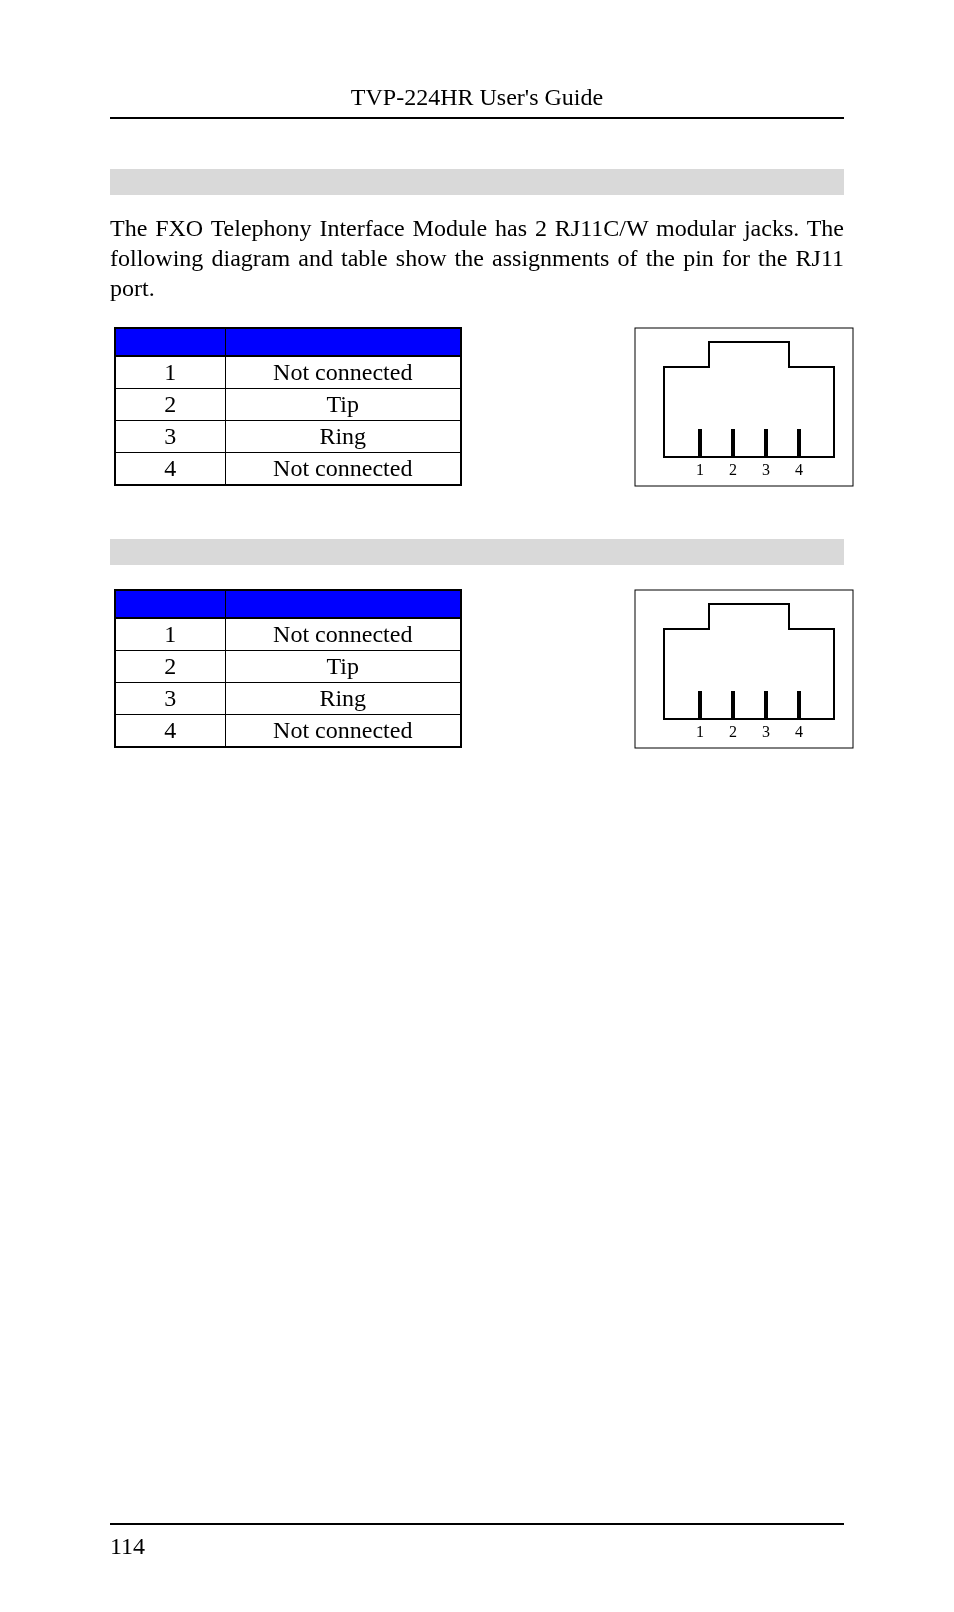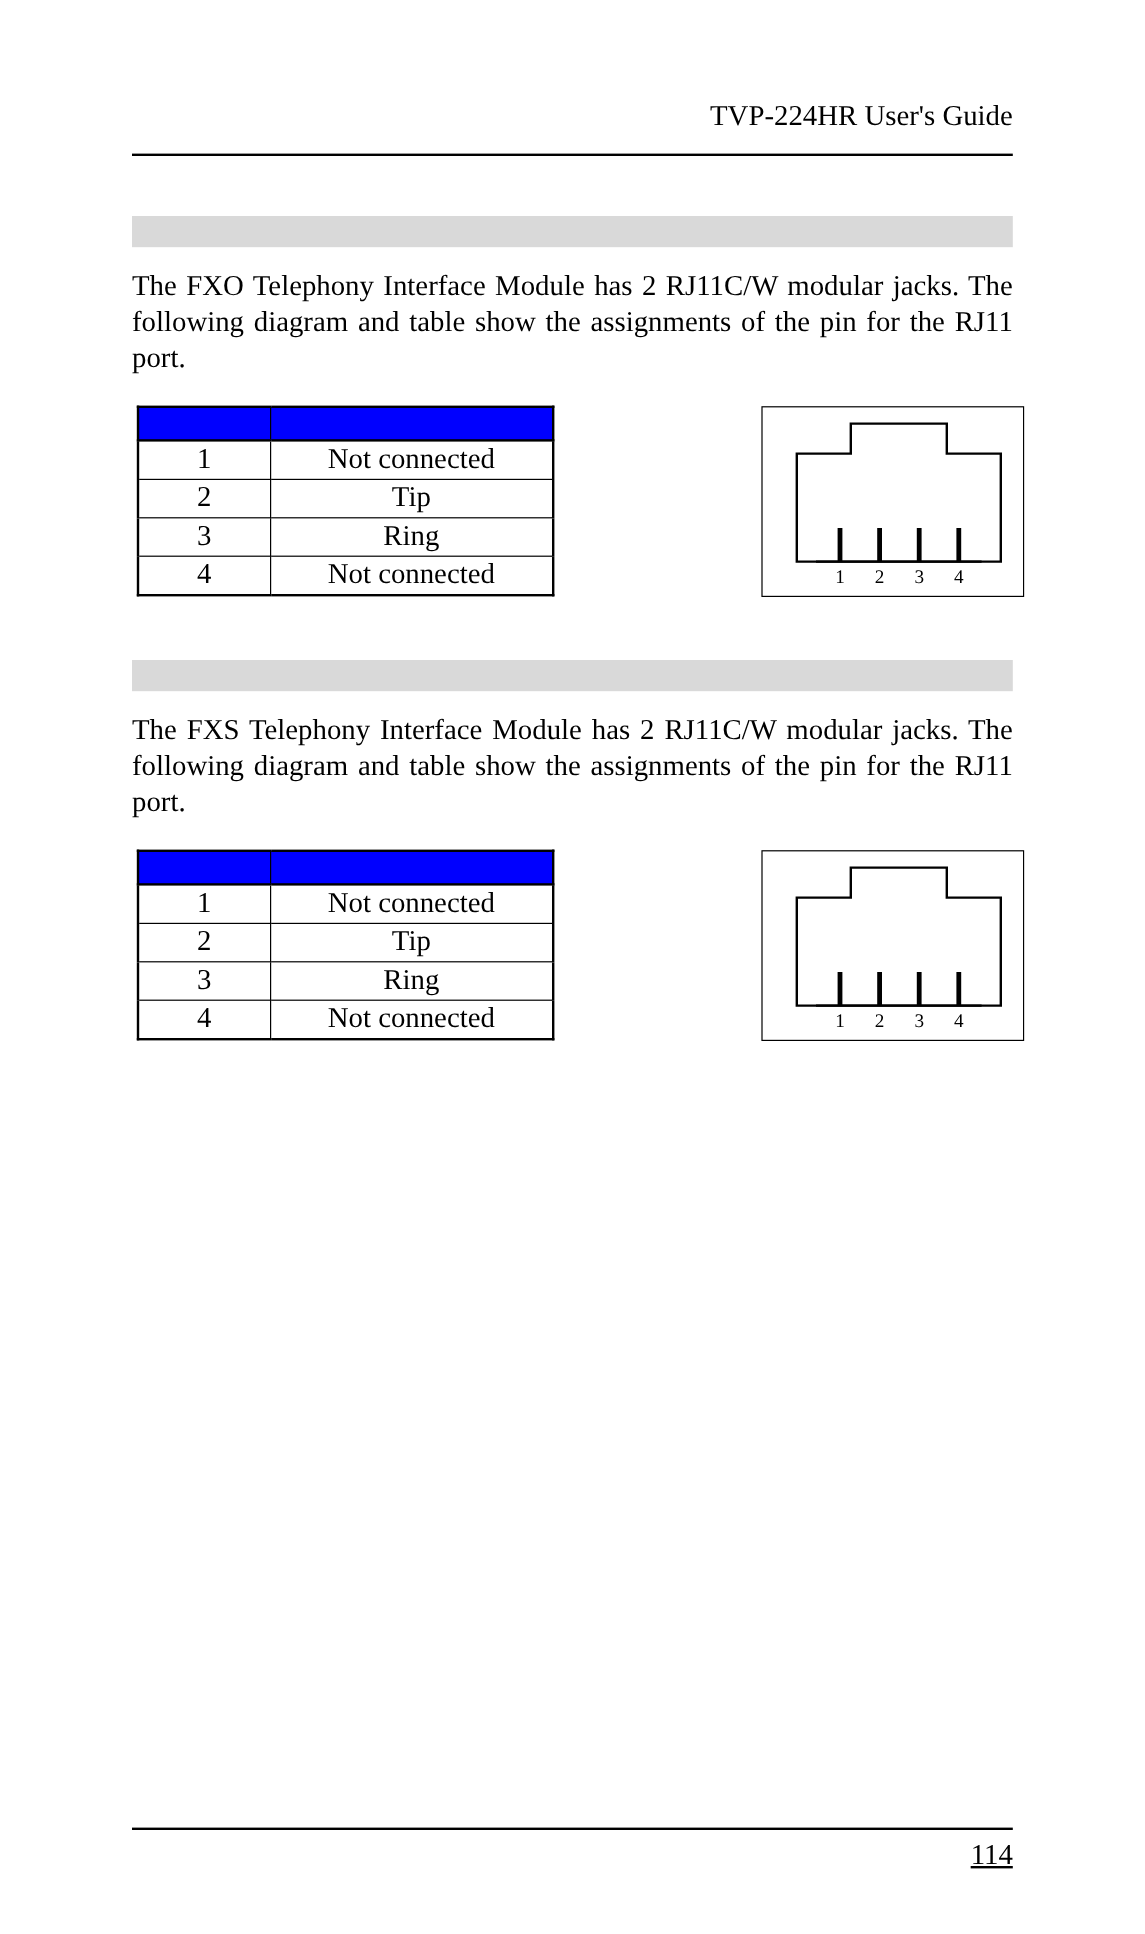--- a/index.html
+++ b/index.html
@@ -10,23 +10,23 @@
     height: 1612px;
     position: relative;
     color: #000;
   }
   .page {
     padding: 84px 110px 0 110px;
     height: 100%;
     position: relative;
   }
   .header-right {
-    text-align: right;
+    text-align: center;
     font-size: 24px;
-    margin-bottom: 17px;
+    margin-bottom: 6px;
   }
   .hr-line {
     border: none;
     border-top: 2px solid #000;
     margin-bottom: 50px;
   }
   .section-banner {
     background: #d9d9d9;
     height: 26px;
     width: 100%;
@@ -77,23 +77,22 @@
     left: 110px;
     right: 110px;
     bottom: 52px;
   }
   .footer-line {
     border: none;
     border-top: 2px solid #000;
     margin-bottom: 8px;
   }
   .page-num {
-    text-align: right;
+    text-align: left;
     font-size: 24px;
-    text-decoration: underline;
   }
 </style>
 </head>
 <body>
 
 <div class="page">
 
   <div class="header-right">TVP-224HR User's Guide</div>
   <hr class="hr-line">
 
@@ -139,21 +138,20 @@
       <line x1="165" y1="102" x2="165" y2="130" stroke="#000" stroke-width="4"></line>
 
       <text x="66" y="148" text-anchor="middle" font-family="Times New Roman" font-size="16">1</text>
       <text x="99" y="148" text-anchor="middle" font-family="Times New Roman" font-size="16">2</text>
       <text x="132" y="148" text-anchor="middle" font-family="Times New Roman" font-size="16">3</text>
       <text x="165" y="148" text-anchor="middle" font-family="Times New Roman" font-size="16">4</text>
     </svg>
   </div>
 
   <div class="section-banner"></div>
-  <p class="body-text">The FXS Telephony Interface Module has 2 RJ11C/W modular jacks. The following diagram and table show the assignments of the pin for the RJ11 port.</p>
 
   <div class="section-block">
     <table class="pin-table">
       <tbody>
           <tr>
         <th></th>
         <th></th>
       </tr>
       <tr>
         <td>1</td>

